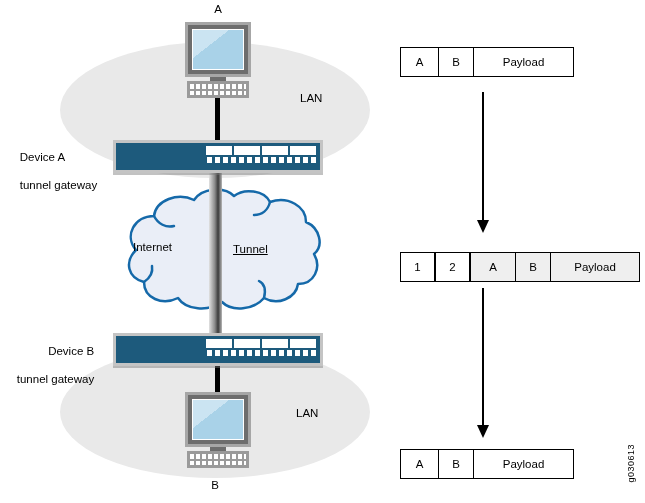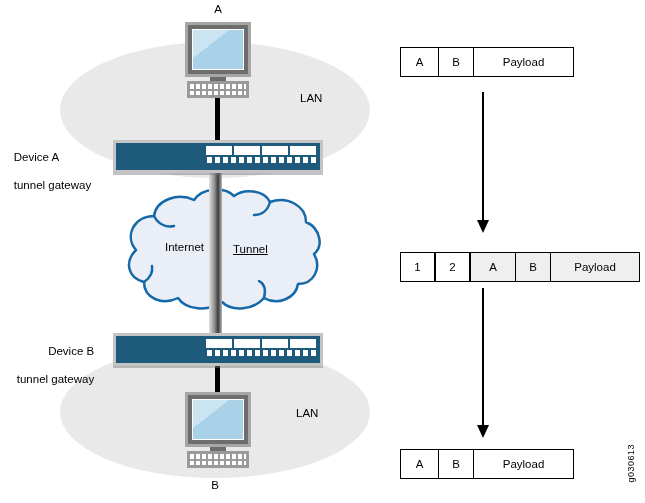--- a/index.html
+++ b/index.html
@@ -157,30 +157,30 @@
       <div class="keyrow"></div>
         <div class="keyrow"></div>
     </div>
   </div>
 
   <div class="lbl lbl-center" style="left:203px;top:2px;width:30px;">A</div>
   <div class="lbl lbl-center" style="left:200px;top:478px;width:30px;">B</div>
   <div class="lbl" style="left:300px;top:91px;">LAN</div>
   <div class="lbl" style="left:296px;top:406px;">LAN</div>
 
-  <div class="lbl" style="left:1px;top:136px;">
+  <div class="lbl" style="left:7px;top:136px;">
     <span>Device A</span><br>
     <span>tunnel gateway</span>
   </div>
   <div class="lbl" style="left:4px;top:330px;text-align:right;">
     <span>Device B</span><br>
     <span>tunnel gateway</span>
   </div>
 
-  <div class="lbl" style="left:133px;top:240px;margin-left:32px;">Internet</div>
+  <div class="lbl" style="left:133px;top:240px;">Internet</div>
   <div class="lbl" style="left:233px;top:242px;text-decoration:underline;">Tunnel</div>
 
   <div class="packet" style="left:400px;top:47px;">
     <div class="cell w38">A</div>
     <div class="cell w35">B</div>
     <div class="cell w99">Payload</div>
   </div>
 
   <div class="arrow" style="left:482px;top:92px;height:129px;"></div>
 

